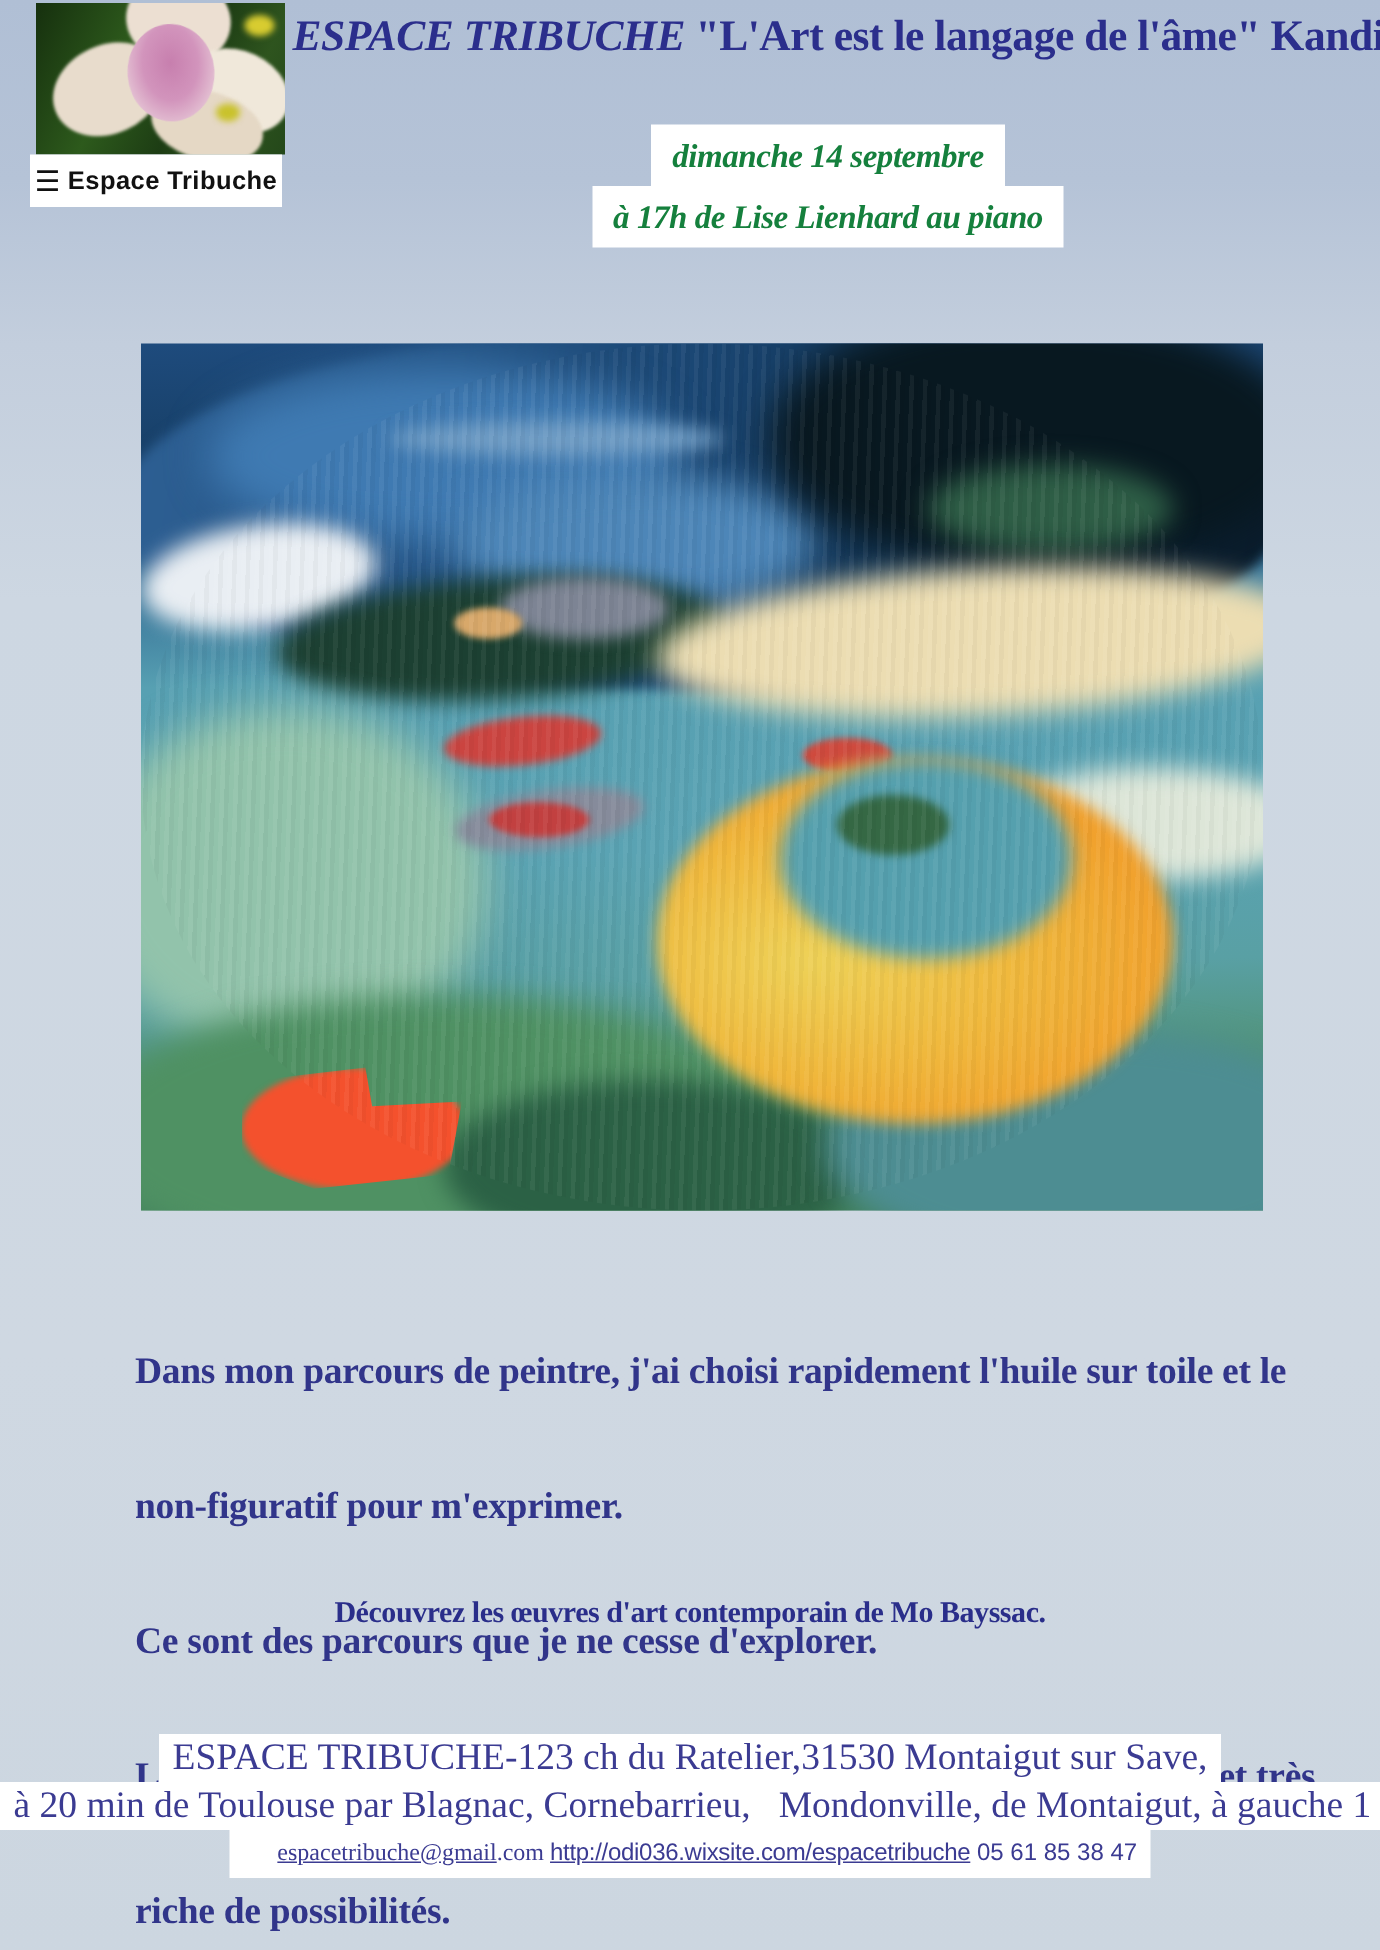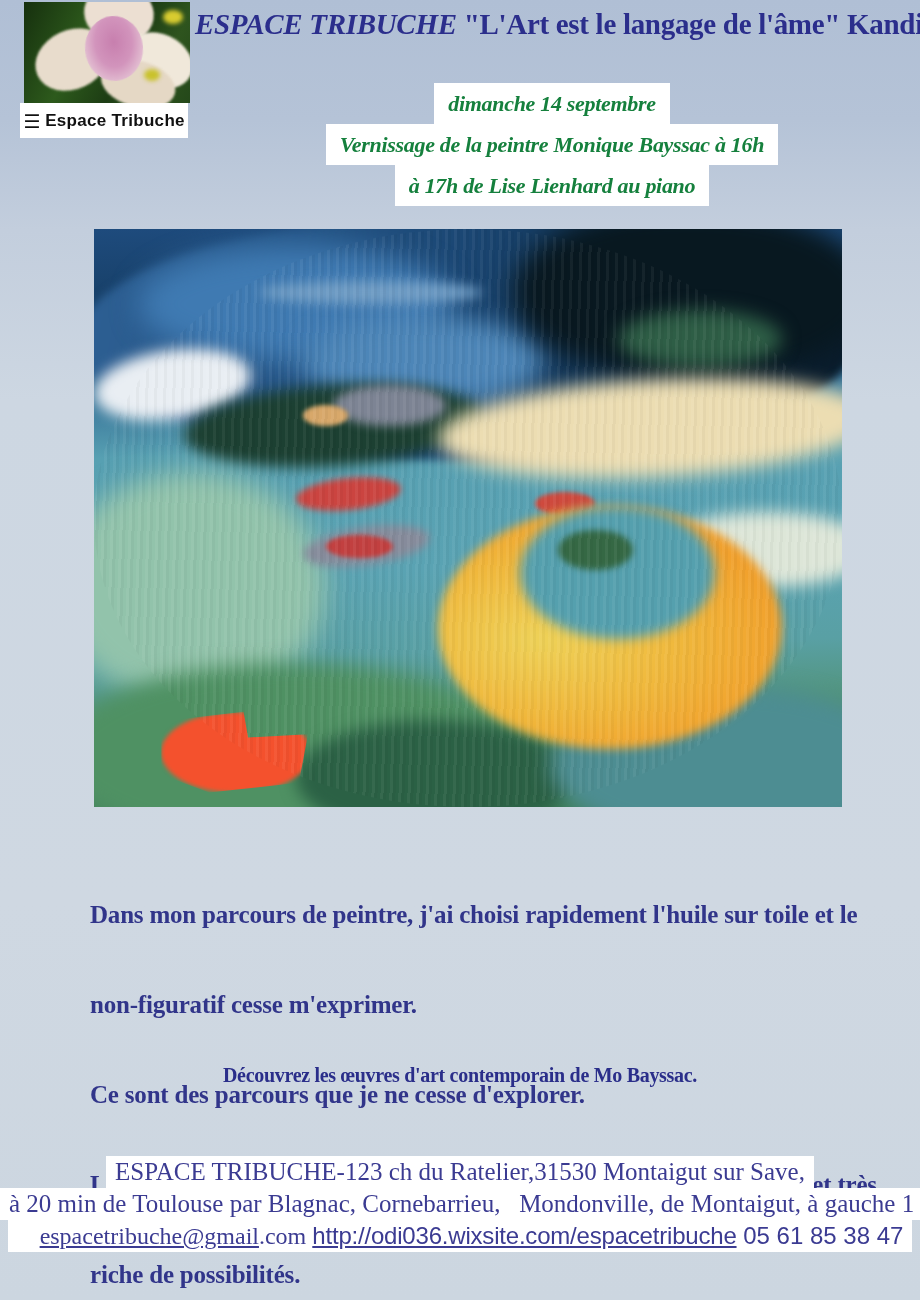--- a/index.html
+++ b/index.html
@@ -92,21 +92,21 @@
   }
   
   .footer{position:absolute; left:0; top:1156px; width:920px; text-align:center; color:#3b3b92;}
   .footer .fline{height:32px; line-height:32px;}
   .footer .fbox{
     display:inline-block; background:#ffffff; height:32px; line-height:32px; padding:0 9px;
     font-size:25px; white-space:pre;
   }
   .footer .fbox.third{padding-right:48px;}
   .footer sup{font-size:14px; vertical-align:super; line-height:0;}
-  .footer .fline4 .fbox{font-size:24px;padding-left:32px;}
+  .footer .fline4 .fbox{font-size:16px;padding-left:32px;}
   .footer a{color:#3b3b92; text-decoration:underline; cursor:pointer;}
   .footer .url{font-family:"Liberation Sans","DejaVu Sans",sans-serif; letter-spacing:-0.2px;}
   .footer .phone{font-family:"Liberation Sans","DejaVu Sans",sans-serif;}
 </style>
 </head>
 <body>
 
 <div class="page">
 
   <div class="header-title"><span class="org">ESPACE TRIBUCHE</span><span> "L'Art est le langage de l'âme" Kandinsky</span></div>
@@ -120,21 +120,20 @@
     <div class="lp6"></div>
     <div class="lp7"></div>
   </div>
   <div class="logo-strip">
     <span class="menu">☰</span>
     <span class="cap">Espace Tribuche</span>
   </div>
 
   <div class="event">
     <div class="line"><span class="box">dimanche 14 septembre</span></div>
-    <div class="line"><span class="box">Vernissage de la peintre Monique Bayssac à 16h</span></div>
     <div class="line"><span class="box">à 17h de Lise Lienhard au piano</span></div>
   </div>
 
   <div class="painting">
     <div class="p-sky"></div>
     <div class="p-blue1"></div>
     <div class="p-blue2"></div>
     <div class="p-streak1"></div>
     <div class="p-darkright"></div>
     <div class="p-greenright"></div>
@@ -154,21 +153,21 @@
     <div class="p-tealbr"></div>
     <div class="p-orange"></div>
     <div class="p-notch"></div>
     <div class="p-notchgreen"></div>
     <div class="p-redorange"></div>
     <div class="p-texture"></div>
   </div>
 
   <div class="body-text">
     <div>Dans mon parcours de peintre, j'ai choisi rapidement l'huile sur toile et le</div>
-    <div>non-figuratif cesse m'exprimer.</div>
+    <div>non-figuratif pour m'exprimer.</div>
     <div>Ce sont des parcours que je ne cesse d'explorer.</div>
     <div>L'huile me donne une sensation de liberté parce qu'elle est malléable et très</div>
     <div>riche de possibilités.</div>
     
     
   </div>
 
   <div class="cta">Découvrez les œuvres d'art contemporain de Mo Bayssac.</div>
 
   <div class="footer">

